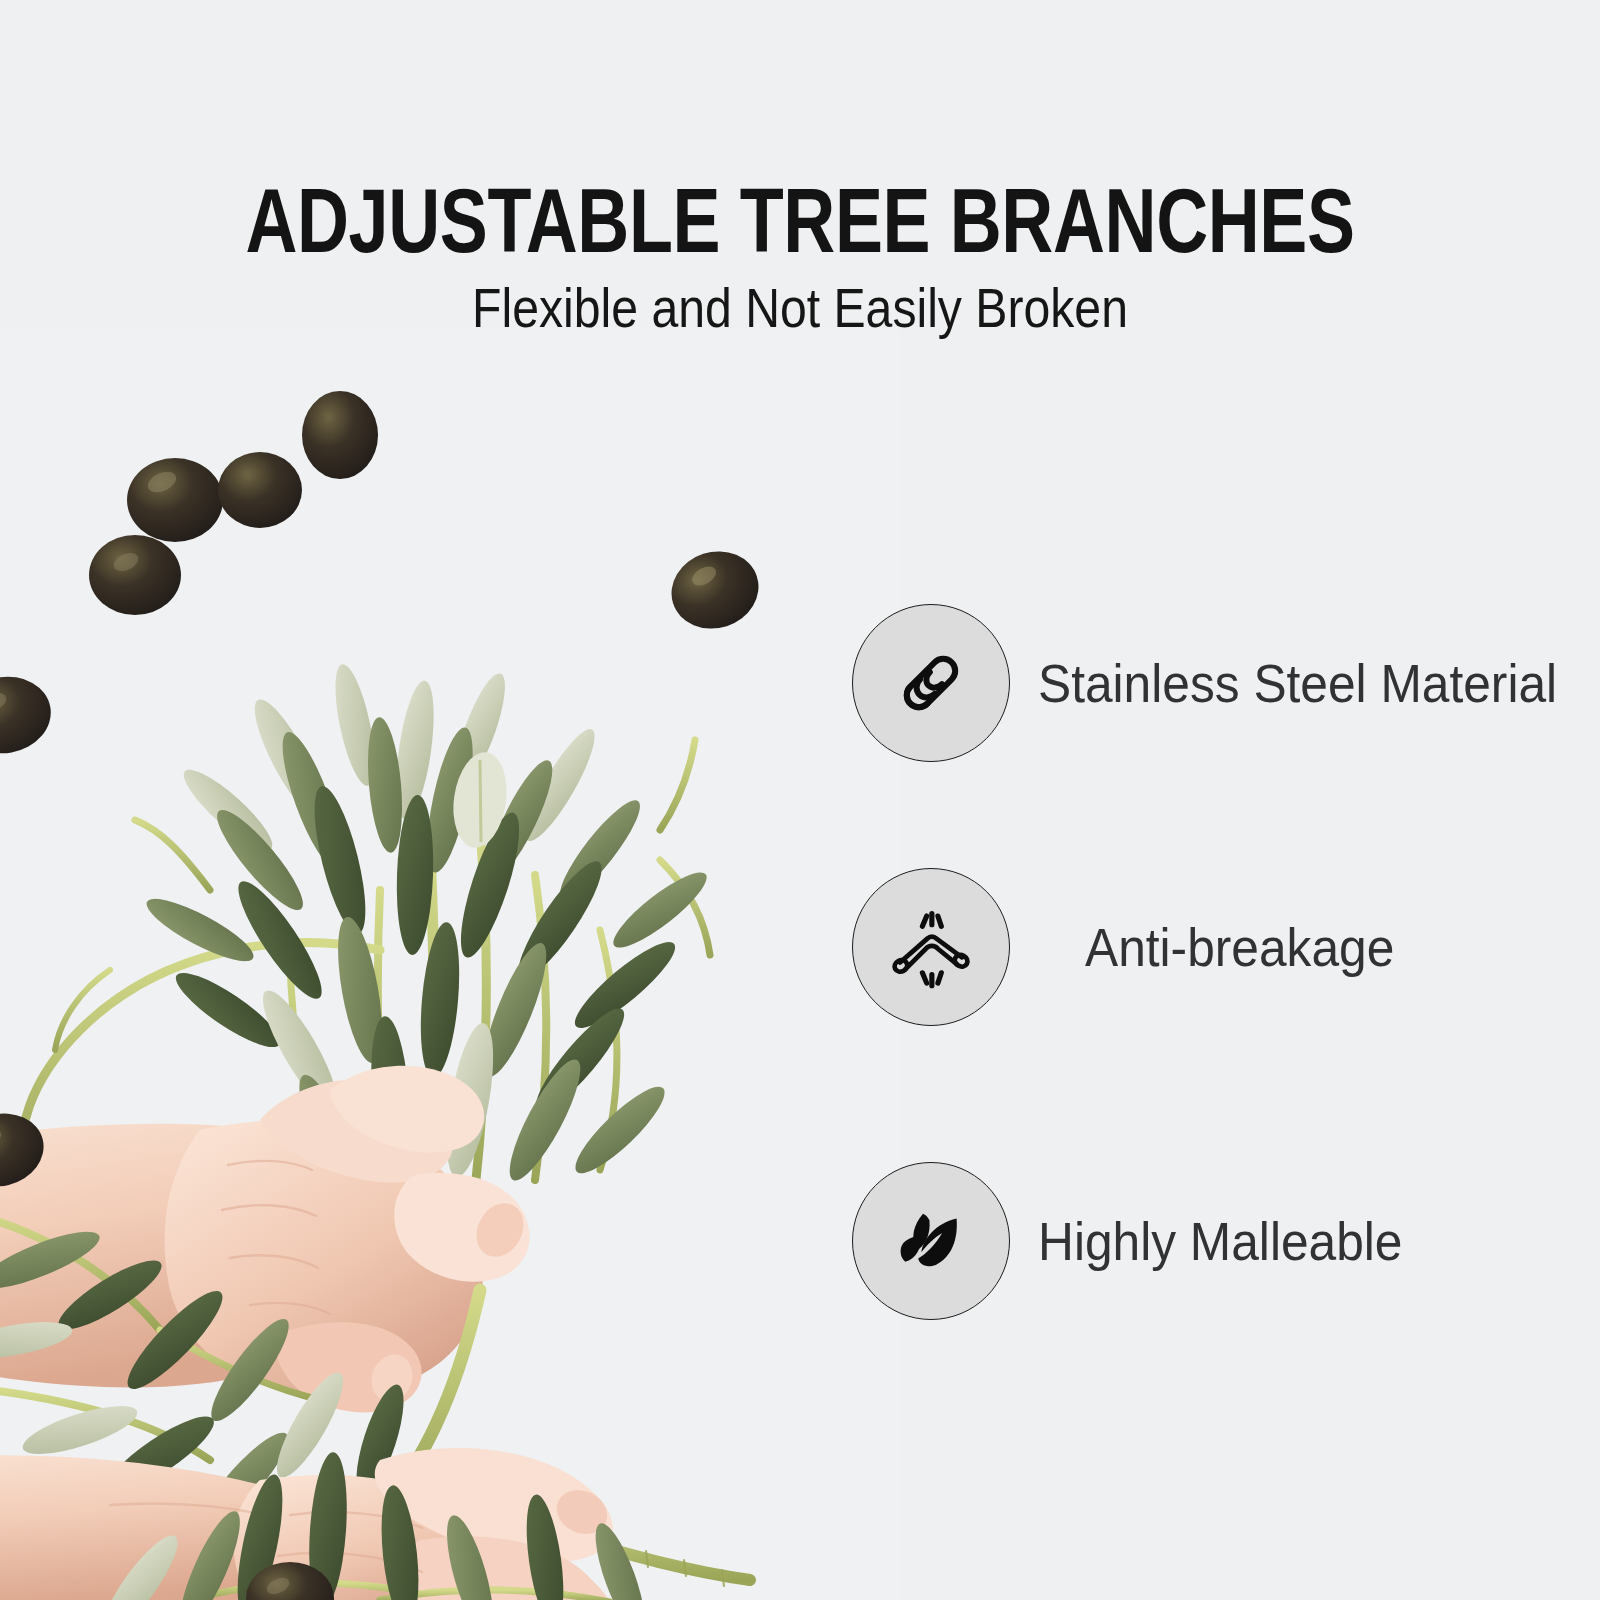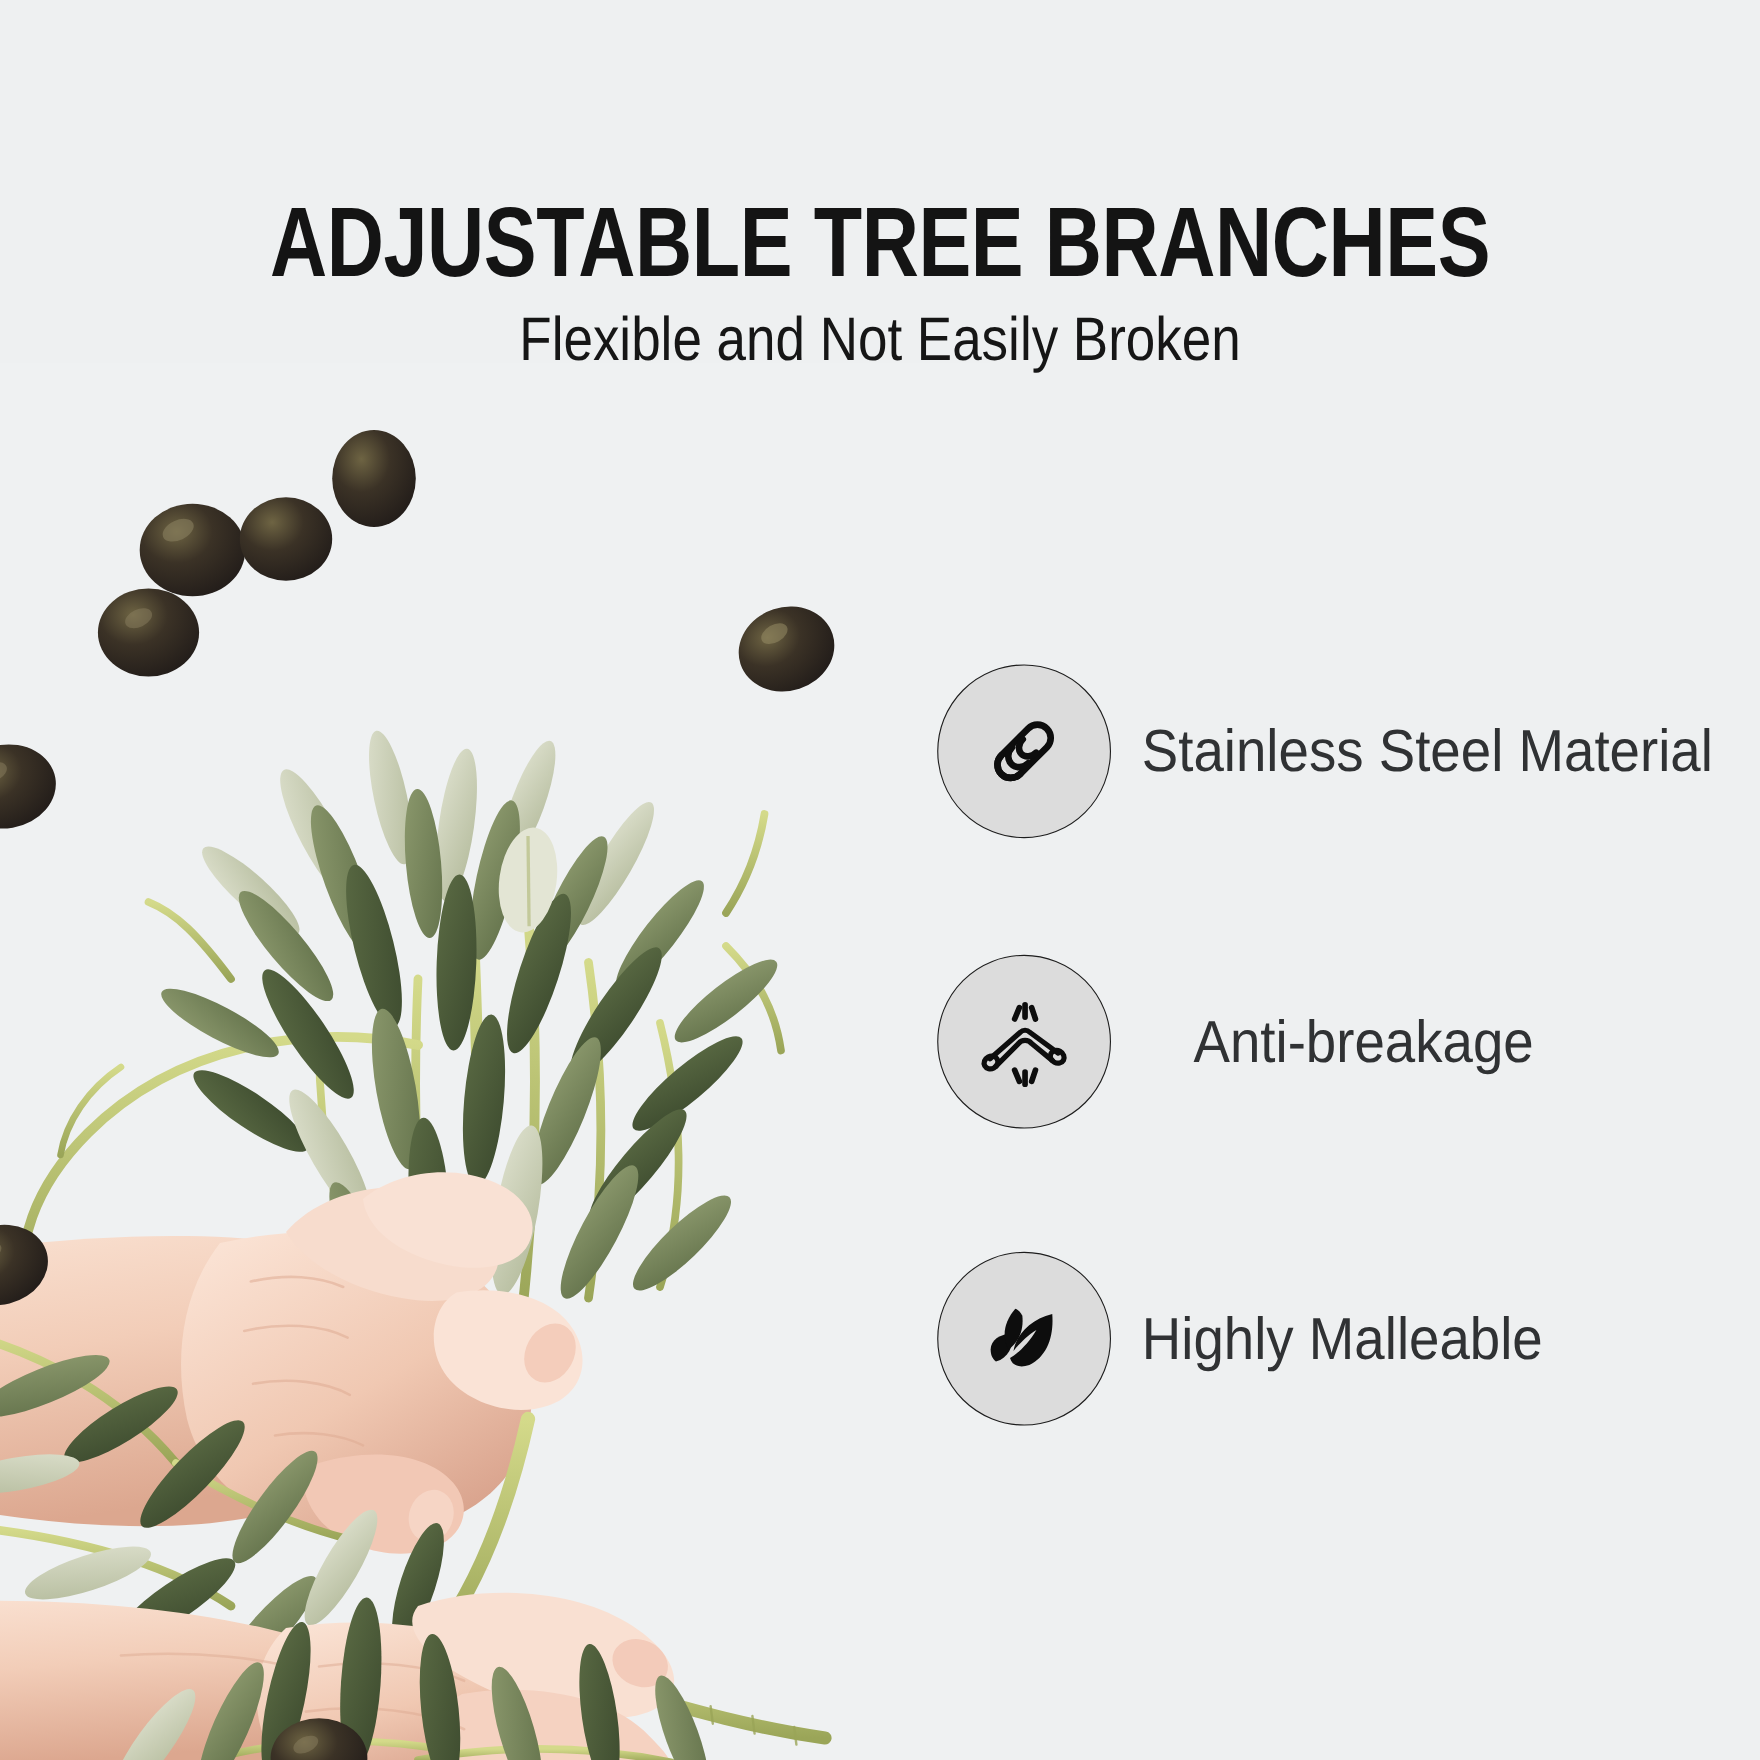--- a/index.html
+++ b/index.html
@@ -350,21 +350,21 @@
 
             <path d="M40 80 L45 92"></path>
             <path d="M51 82 L51 95"></path>
             <path d="M62 80 L58 92"></path>
           </g>
         </svg>
       </div>
       <div class="feature-label">Anti-breakage</div>
     </div>
 
-    <div class="feature" style="top:1138px;">
+    <div class="feature" style="top:1162px;">
       <div class="feature-icon">
         <svg width="80" height="80" viewBox="0 0 100 100" fill="#0d0d0d">
 
           <path d="M12 62 C 12 52, 22 44, 38 44 C 38 58, 32 72, 18 76 C 13 72, 12 67, 12 62 Z"></path>
 
           <path d="M40 16 C 28 30, 24 46, 32 62 C 42 56, 50 42, 48 24 C 46 20, 43 17, 40 16 Z"></path>
 
           <path d="M82 22 C 84 48, 76 70, 56 80 C 44 84, 36 80, 34 72
                    C 44 66, 56 54, 64 40 C 54 46, 44 56, 38 64
                    C 40 48, 56 28, 82 22 Z"></path>

